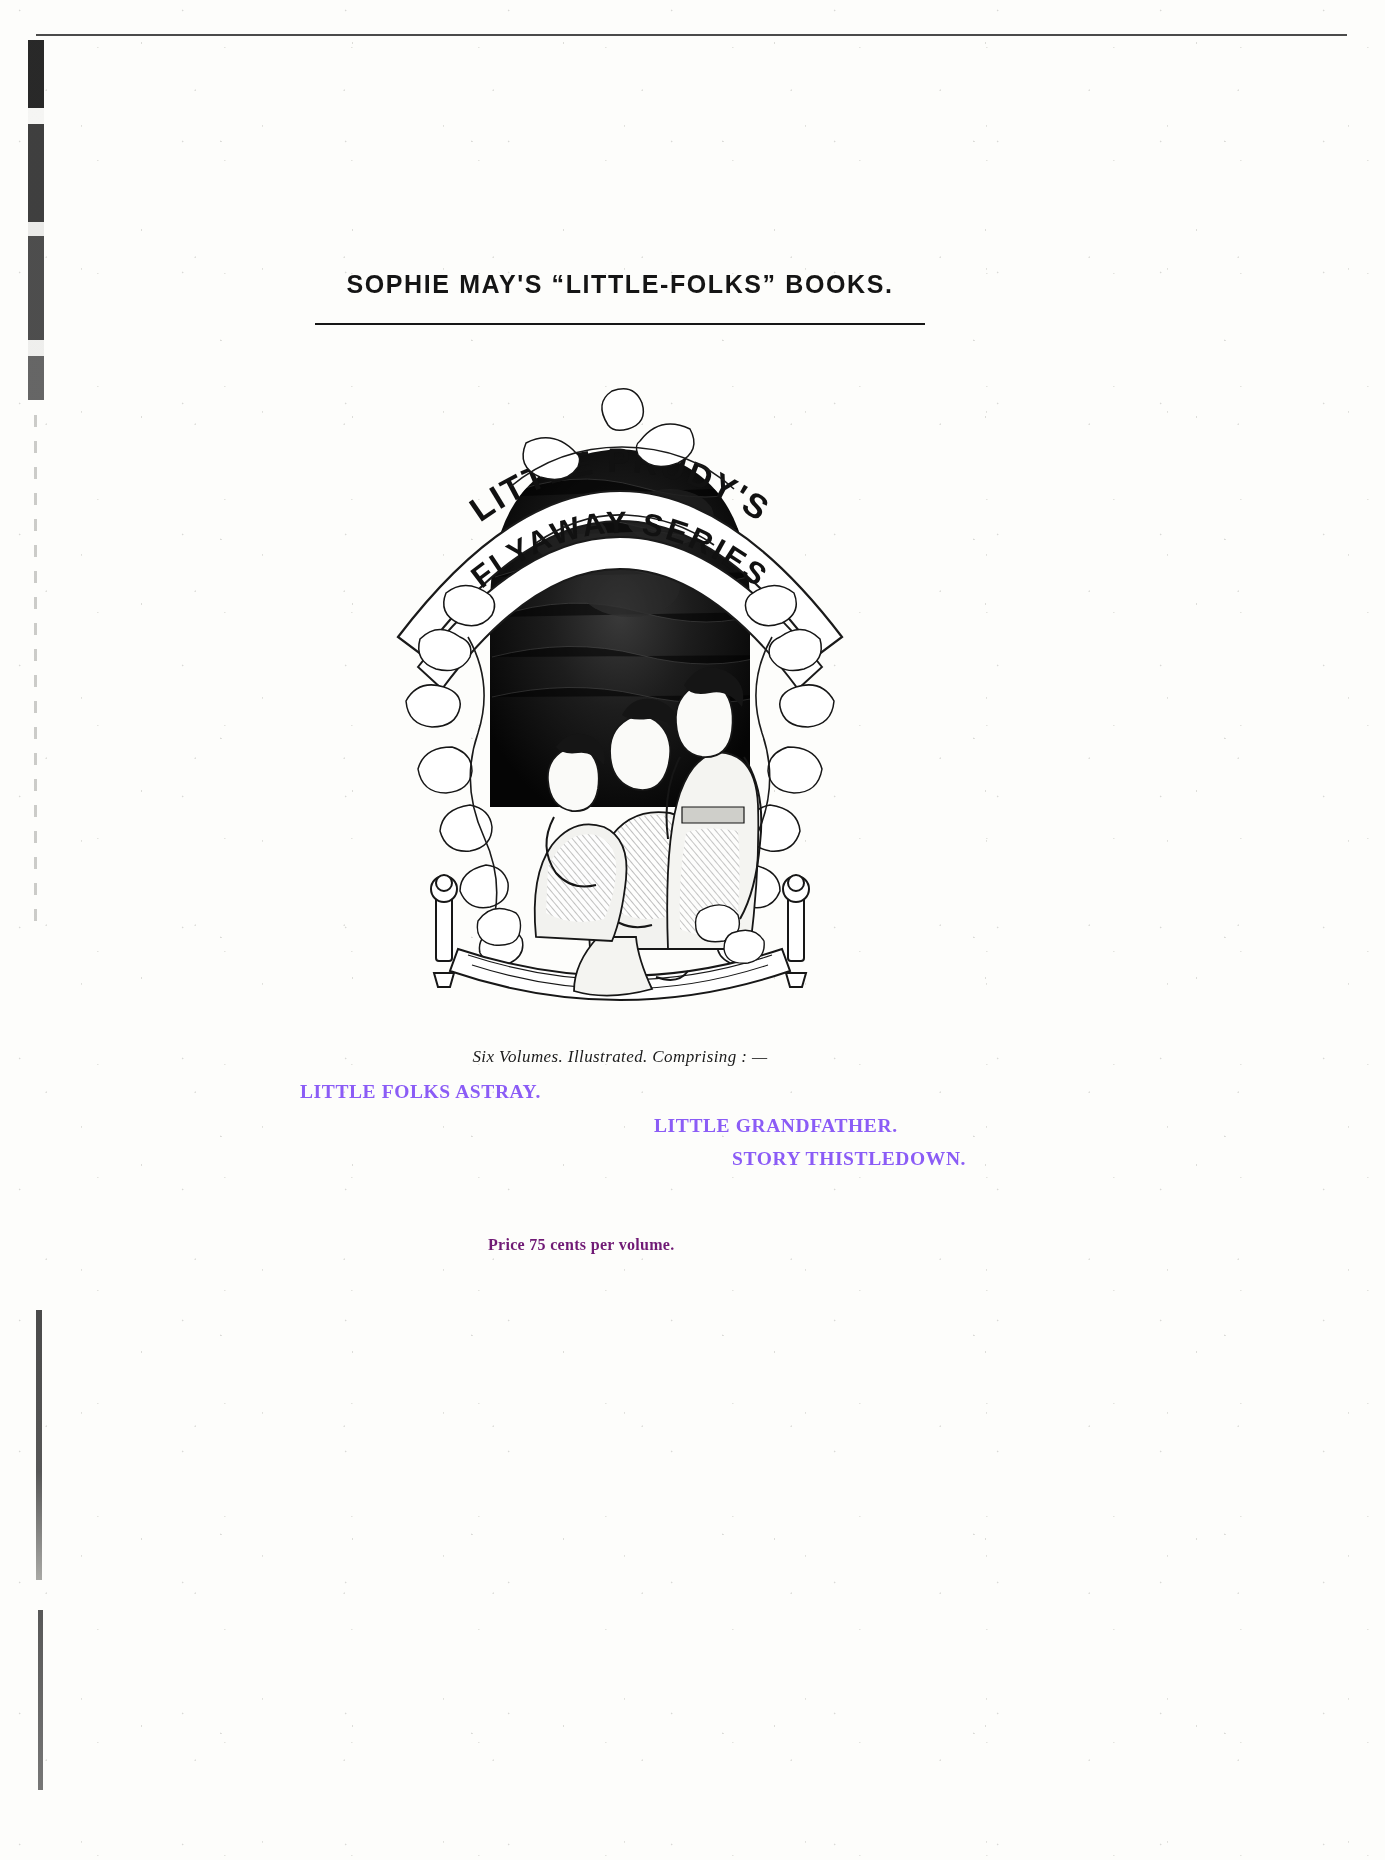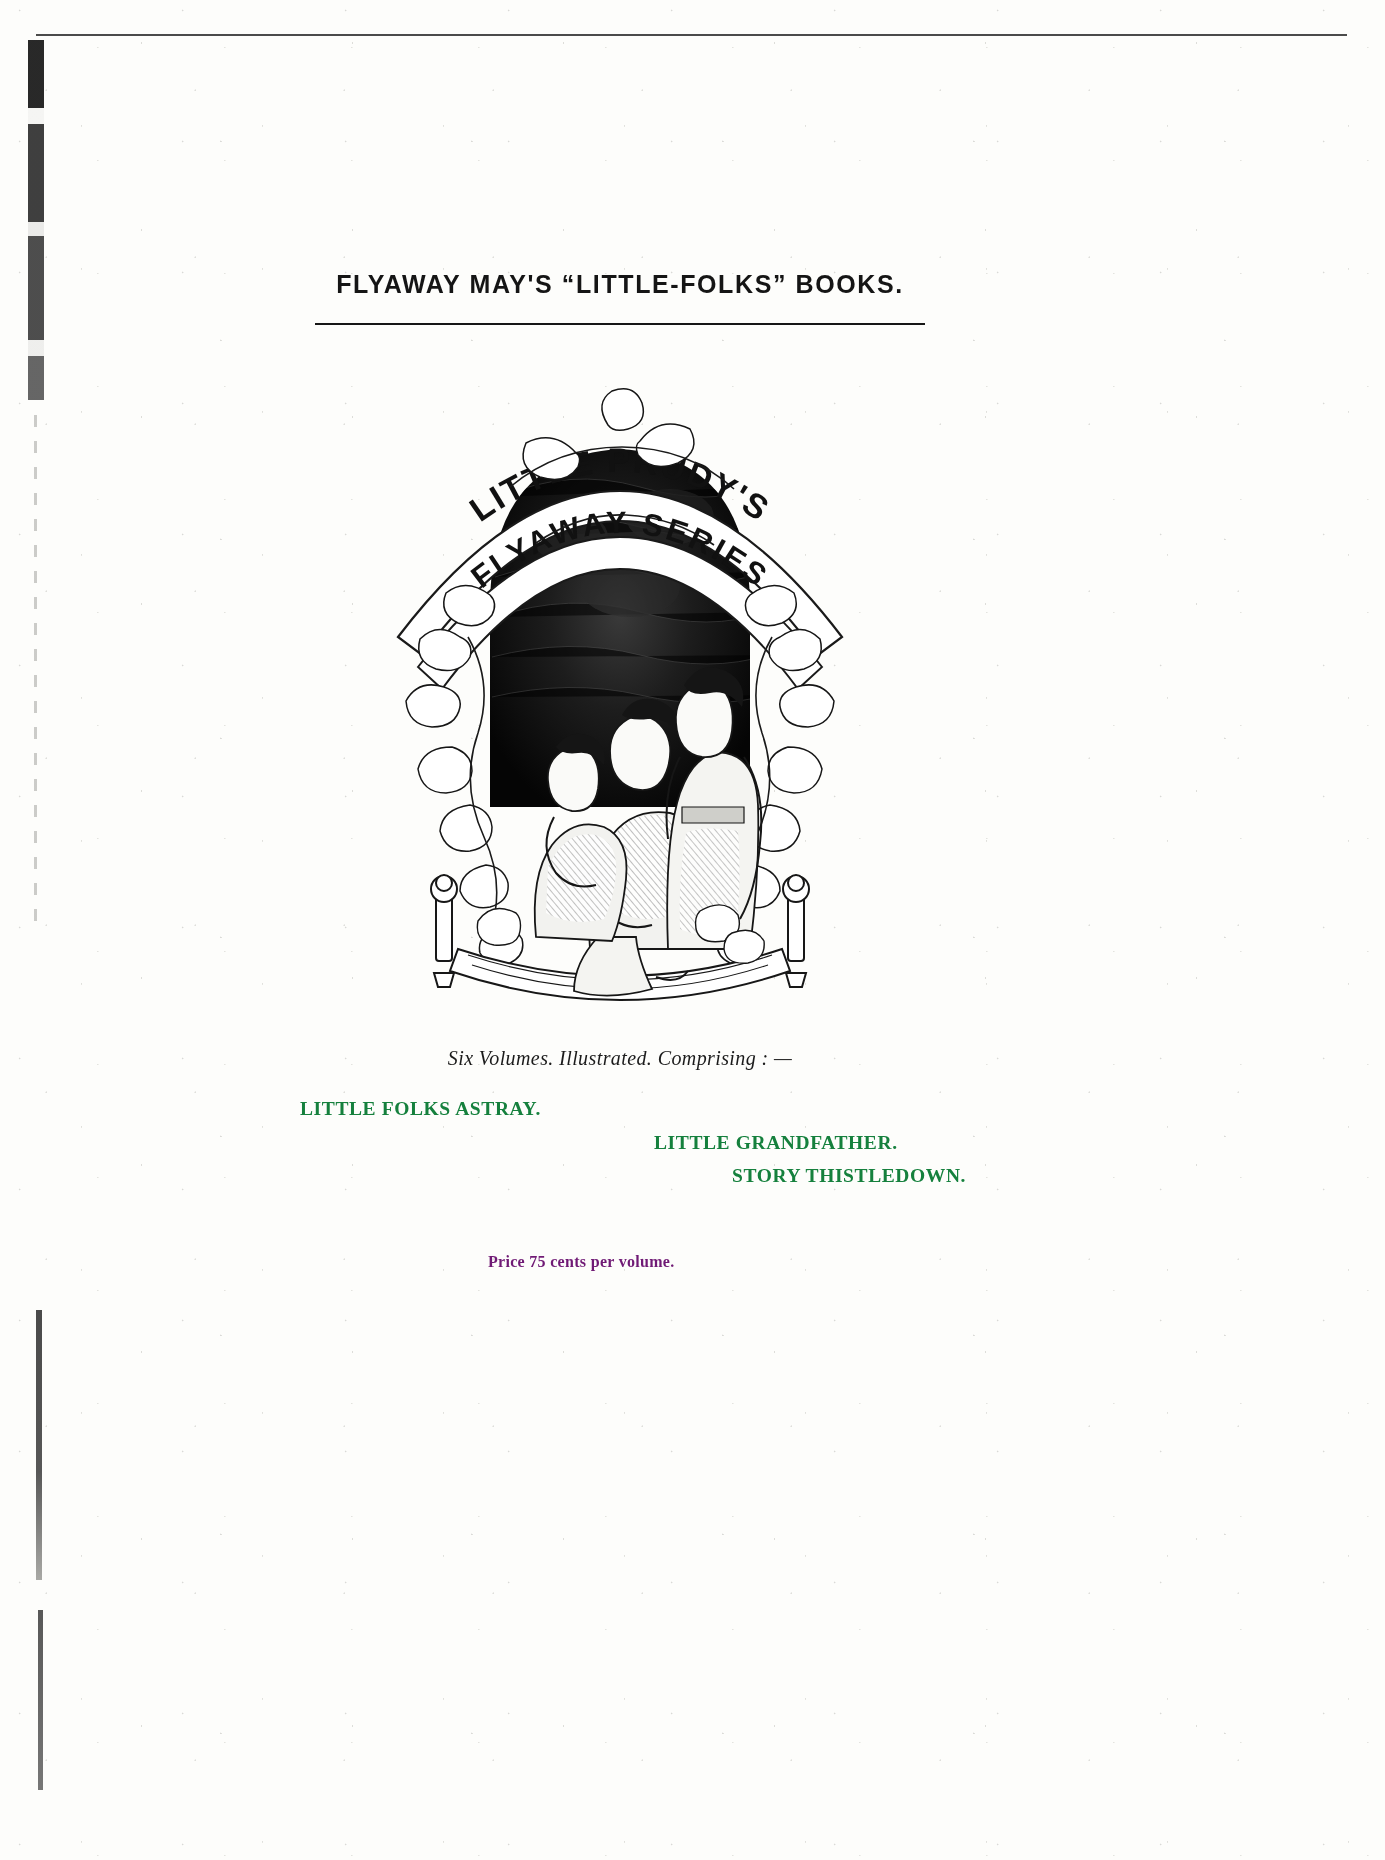--- a/index.html
+++ b/index.html
@@ -122,33 +122,33 @@
   .engraving {
     position: absolute;
     inset: 0;
   }
 
   .caption-line {
     margin-top: 10px;
     text-align: center;
     font-family: "Liberation Serif", serif;
     font-style: italic;
-    font-size: 20px;
+    font-size: 17px;
     color: #1b1b1b;
     letter-spacing: .4px;
   }
 
   
   .title-list {
-    margin-top: 22px;
+    margin-top: 8px;
     font-family: "Liberation Serif", serif;
     font-weight: 700;
     font-size: 19.5px;
     letter-spacing: .6px;
-    color: #15803d;
+    color: #8b5cf6;
     line-height: 1.72;
   }
   .title-list .t-item {
     white-space: nowrap;
   }
   .t-0 { margin-left: 0px; }
   .t-1 { margin-left: 92px; }
   .t-2 { margin-left: 178px; }
   .t-3 { margin-left: 266px; }
   .t-4 { margin-left: 354px; }
@@ -171,21 +171,21 @@
 <div class="page">
   <div class="page-speckle"></div>
   <div class="scan-top-rule"></div>
   <div class="scan-gutter"></div>
   <div class="scan-gutter thin"></div>
   <div class="scan-gutter lower"></div>
   <div class="scan-gutter lower2"></div>
 
   <div class="content">
 
-    <div class="heading">FLYAWAY MAY'S “LITTLE-FOLKS” BOOKS.</div>
+    <div class="heading">SOPHIE MAY'S “LITTLE-FOLKS” BOOKS.</div>
     <div class="heading-rule"></div>
 
     <div class="engraving-wrap">
       <svg class="engraving" viewBox="0 0 560 700" preserveAspectRatio="xMidYMid meet">
         <defs>
           <radialGradient id="bower" cx="50%" cy="46%" r="60%">
             <stop offset="0%" stop-color="#3a3a3a"></stop>
             <stop offset="45%" stop-color="#1d1d1d"></stop>
             <stop offset="100%" stop-color="#050505"></stop>
           </radialGradient>

